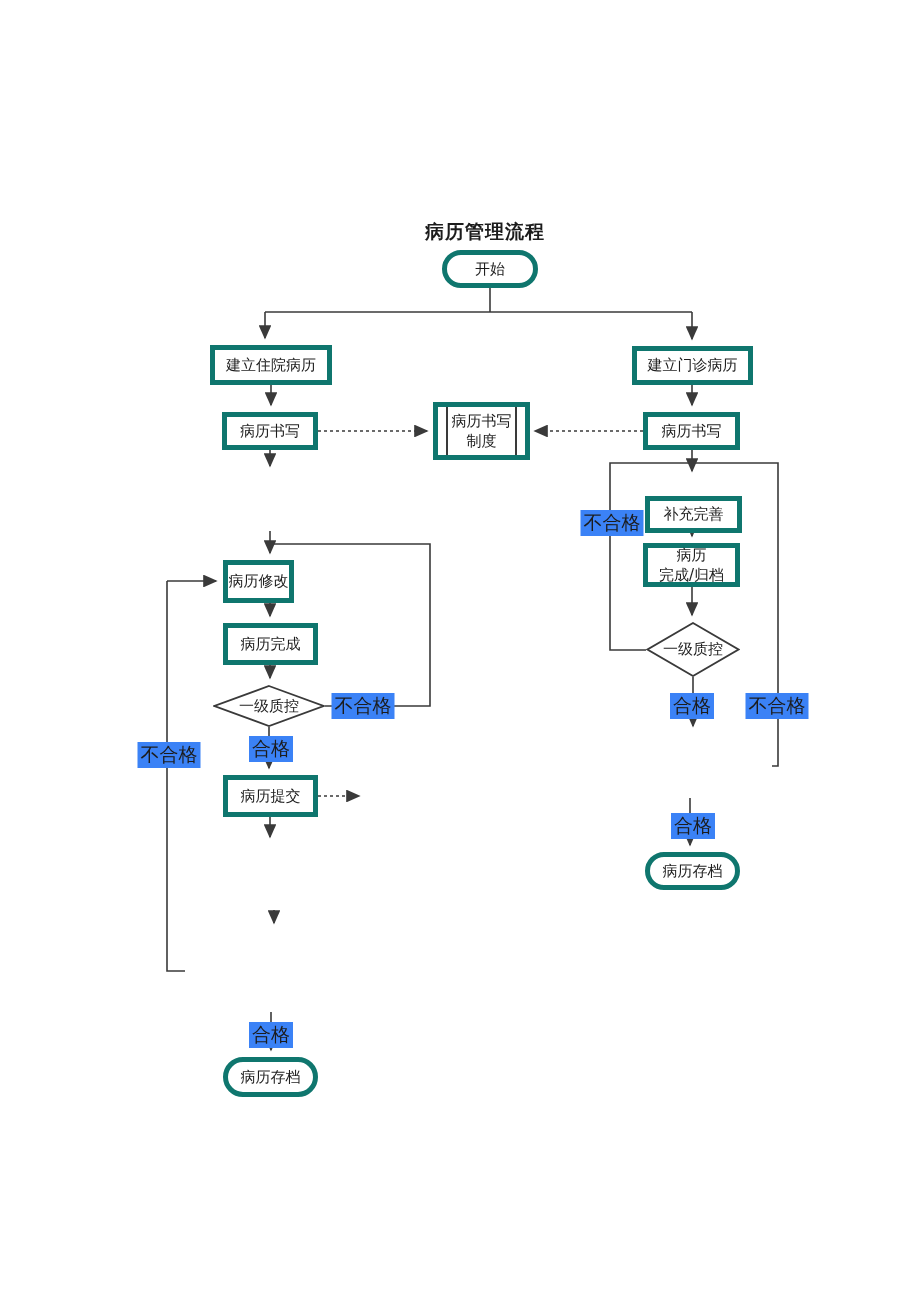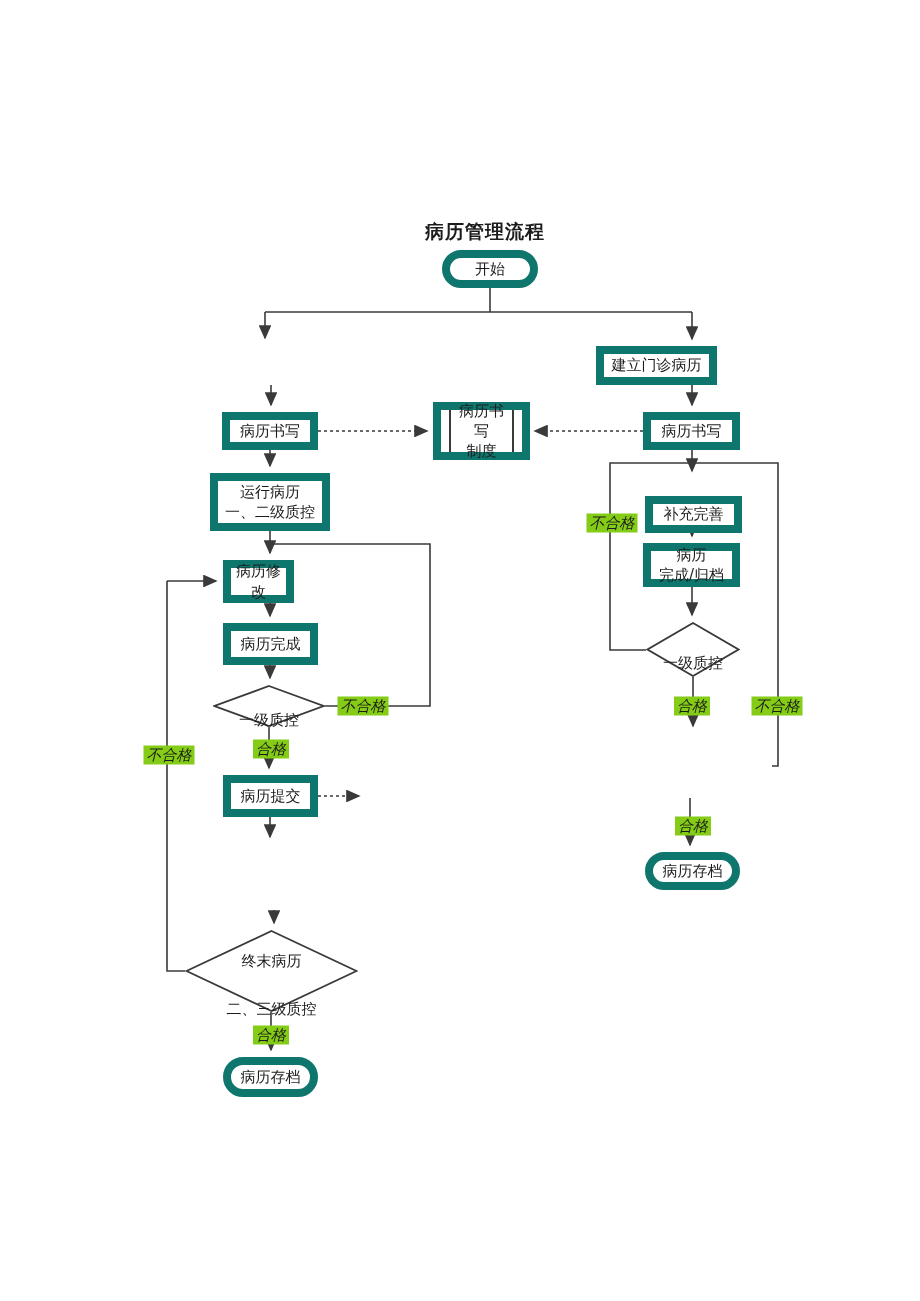--- a/index.html
+++ b/index.html
@@ -6,37 +6,37 @@
   body{
     width:920px;height:1301px;position:relative;overflow:hidden;
     font-family:"DejaVu Sans","Liberation Sans",sans-serif;
     color:#1c1c1c;
   }
   #canvas{position:absolute;left:0;top:0;width:920px;height:1301px;}
   #wires{position:absolute;left:0;top:0;z-index:1;}
   .node{
     position:absolute;z-index:2;box-sizing:border-box;
     display:flex;flex-direction:column;align-items:center;justify-content:center;
-    background:#ffffff;border:8px solid #0f766e;
+    background:#ffffff;border:5px solid #0f766e;
     text-align:center;font-size:15px;line-height:1.35;color:#1c1c1c;
   }
   .terminator{border-radius:20px;}
   .predef{padding:0 12px;}
   .predef::before,.predef::after{
     content:"";position:absolute;top:0;bottom:0;width:1.6px;background:#3a3a3a;
   }
   .predef::before{left:8px;}
   .predef::after{right:8px;}
   .shapebox{border:none;background:transparent;padding:0;}
   .shapebox svg{position:absolute;left:0;top:0;width:100%;height:100%;z-index:0;}
-  .shapebox .stext{position:relative;z-index:1;margin-top:28px;}
+  .shapebox .stext{position:relative;z-index:1;}
   .docbox .stext{margin-top:-10px;}
   .elabel{
-    position:absolute;z-index:3;background:#84cc16;padding:0 3px;
-    font-size:15px;white-space:nowrap;transform:translate(-50%,-50%);font-style:italic;
+    position:absolute;z-index:3;background:#3b82f6;padding:0 3px;
+    font-size:19px;white-space:nowrap;transform:translate(-50%,-50%);
   }
   .ftitle{
     position:absolute;z-index:3;transform:translate(-50%,-50%);
     font-size:19px;font-weight:bold;letter-spacing:1px;white-space:nowrap;
   }
 </style>
 </head>
 <body>
 
 <div id="canvas">
@@ -80,34 +80,33 @@
       <path d="M318,796 H359" stroke-dasharray="3,3" marker-end="url(#arr)"></path>
     </g>
   </svg>
 
   <div class="ftitle" style="left:485px;top:232px">病历管理流程</div>
 
   <div class="node terminator" style="left:442px;top:250px;width:96px;height:38px">
     <span>开始</span>
   </div>
 
+  <div class="node" style="left:210px;top:345px;width:122px;height:40px">
+    <span>建立住院病历</span>
+  </div>
 
   <div class="node" style="left:222px;top:412px;width:96px;height:38px">
     <span>病历书写</span>
   </div>
 
   <div class="node predef" style="left:433px;top:402px;width:97px;height:58px">
     <span>病历书写</span>
     <span>制度</span>
   </div>
 
-  <div class="node" style="left:210px;top:473px;width:120px;height:58px">
-    <span>运行病历</span>
-    <span>一、二级质控</span>
-  </div>
 
   <div class="node" style="left:223px;top:560px;width:71px;height:43px">
     <span>病历修改</span>
   </div>
 
   <div class="node" style="left:223px;top:623px;width:95px;height:42px">
     <span>病历完成</span>
   </div>
 
   <div class="node shapebox" style="left:213px;top:685px;width:112px;height:42px">
@@ -116,33 +115,26 @@
     </svg>
     <span class="stext">一级质控</span>
   </div>
 
   <div class="node" style="left:223px;top:775px;width:95px;height:42px">
     <span>病历提交</span>
   </div>
 
 
 
-  <div class="node shapebox" style="left:185px;top:930px;width:173px;height:82px">
-    <svg viewBox="0 0 173 82" preserveAspectRatio="none">
-      <polygon points="86.5,1 171.5,41 86.5,81 1.5,41" fill="#ffffff" stroke="#3a3a3a" stroke-width="1.8"></polygon>
-    </svg>
-    <span class="stext">终末病历</span>
-    <span class="stext">二、三级质控</span>
-  </div>
 
   <div class="node terminator" style="left:223px;top:1057px;width:95px;height:40px">
     <span>病历存档</span>
   </div>
 
-  <div class="node" style="left:596px;top:346px;width:121px;height:39px">
+  <div class="node" style="left:632px;top:346px;width:121px;height:39px">
     <span>建立门诊病历</span>
   </div>
 
   <div class="node" style="left:643px;top:412px;width:97px;height:38px">
     <span>病历书写</span>
   </div>
 
   <div class="node" style="left:645px;top:496px;width:97px;height:37px">
     <span>补充完善</span>
   </div>

